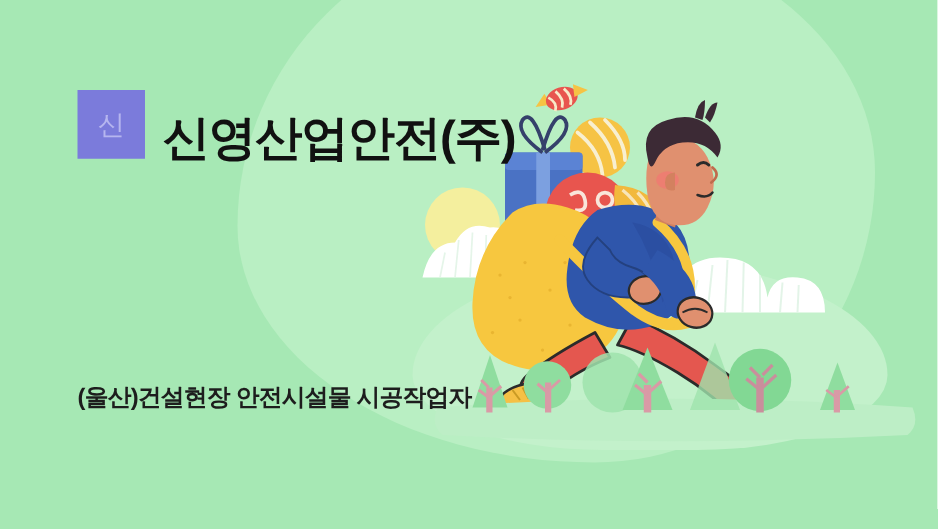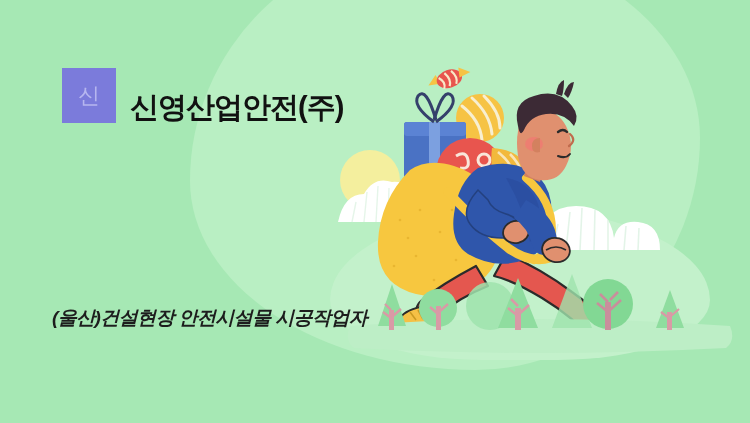--- a/index.html
+++ b/index.html
@@ -55,35 +55,34 @@
     justify-content: center;
     flex: none;
   }
   #logo-badge-text {
     color: #b6b6ef;
     font-size: 22px;
     font-weight: 400;
     line-height: 1;
   }
   #company-name {
-    font-size: 29px;
+    font-size: 38px;
     font-weight: bold;
     color: #111111;
     letter-spacing: -1px;
     white-space: nowrap;
     line-height: 1.05;
     margin-top: 24px;
   }
   
   #text-block {
     position: absolute;
-    left: 52px;
+    left: 62px;
     top: 305px;
     z-index: 30;
-    font-style: italic;
   }
   #job-title {
     font-size: 19px;
     font-weight: bold;
     color: #1d1d1d;
     letter-spacing: -0.6px;
     white-space: nowrap;
   }
   #deadline-row {
     margin-top: 12px;

